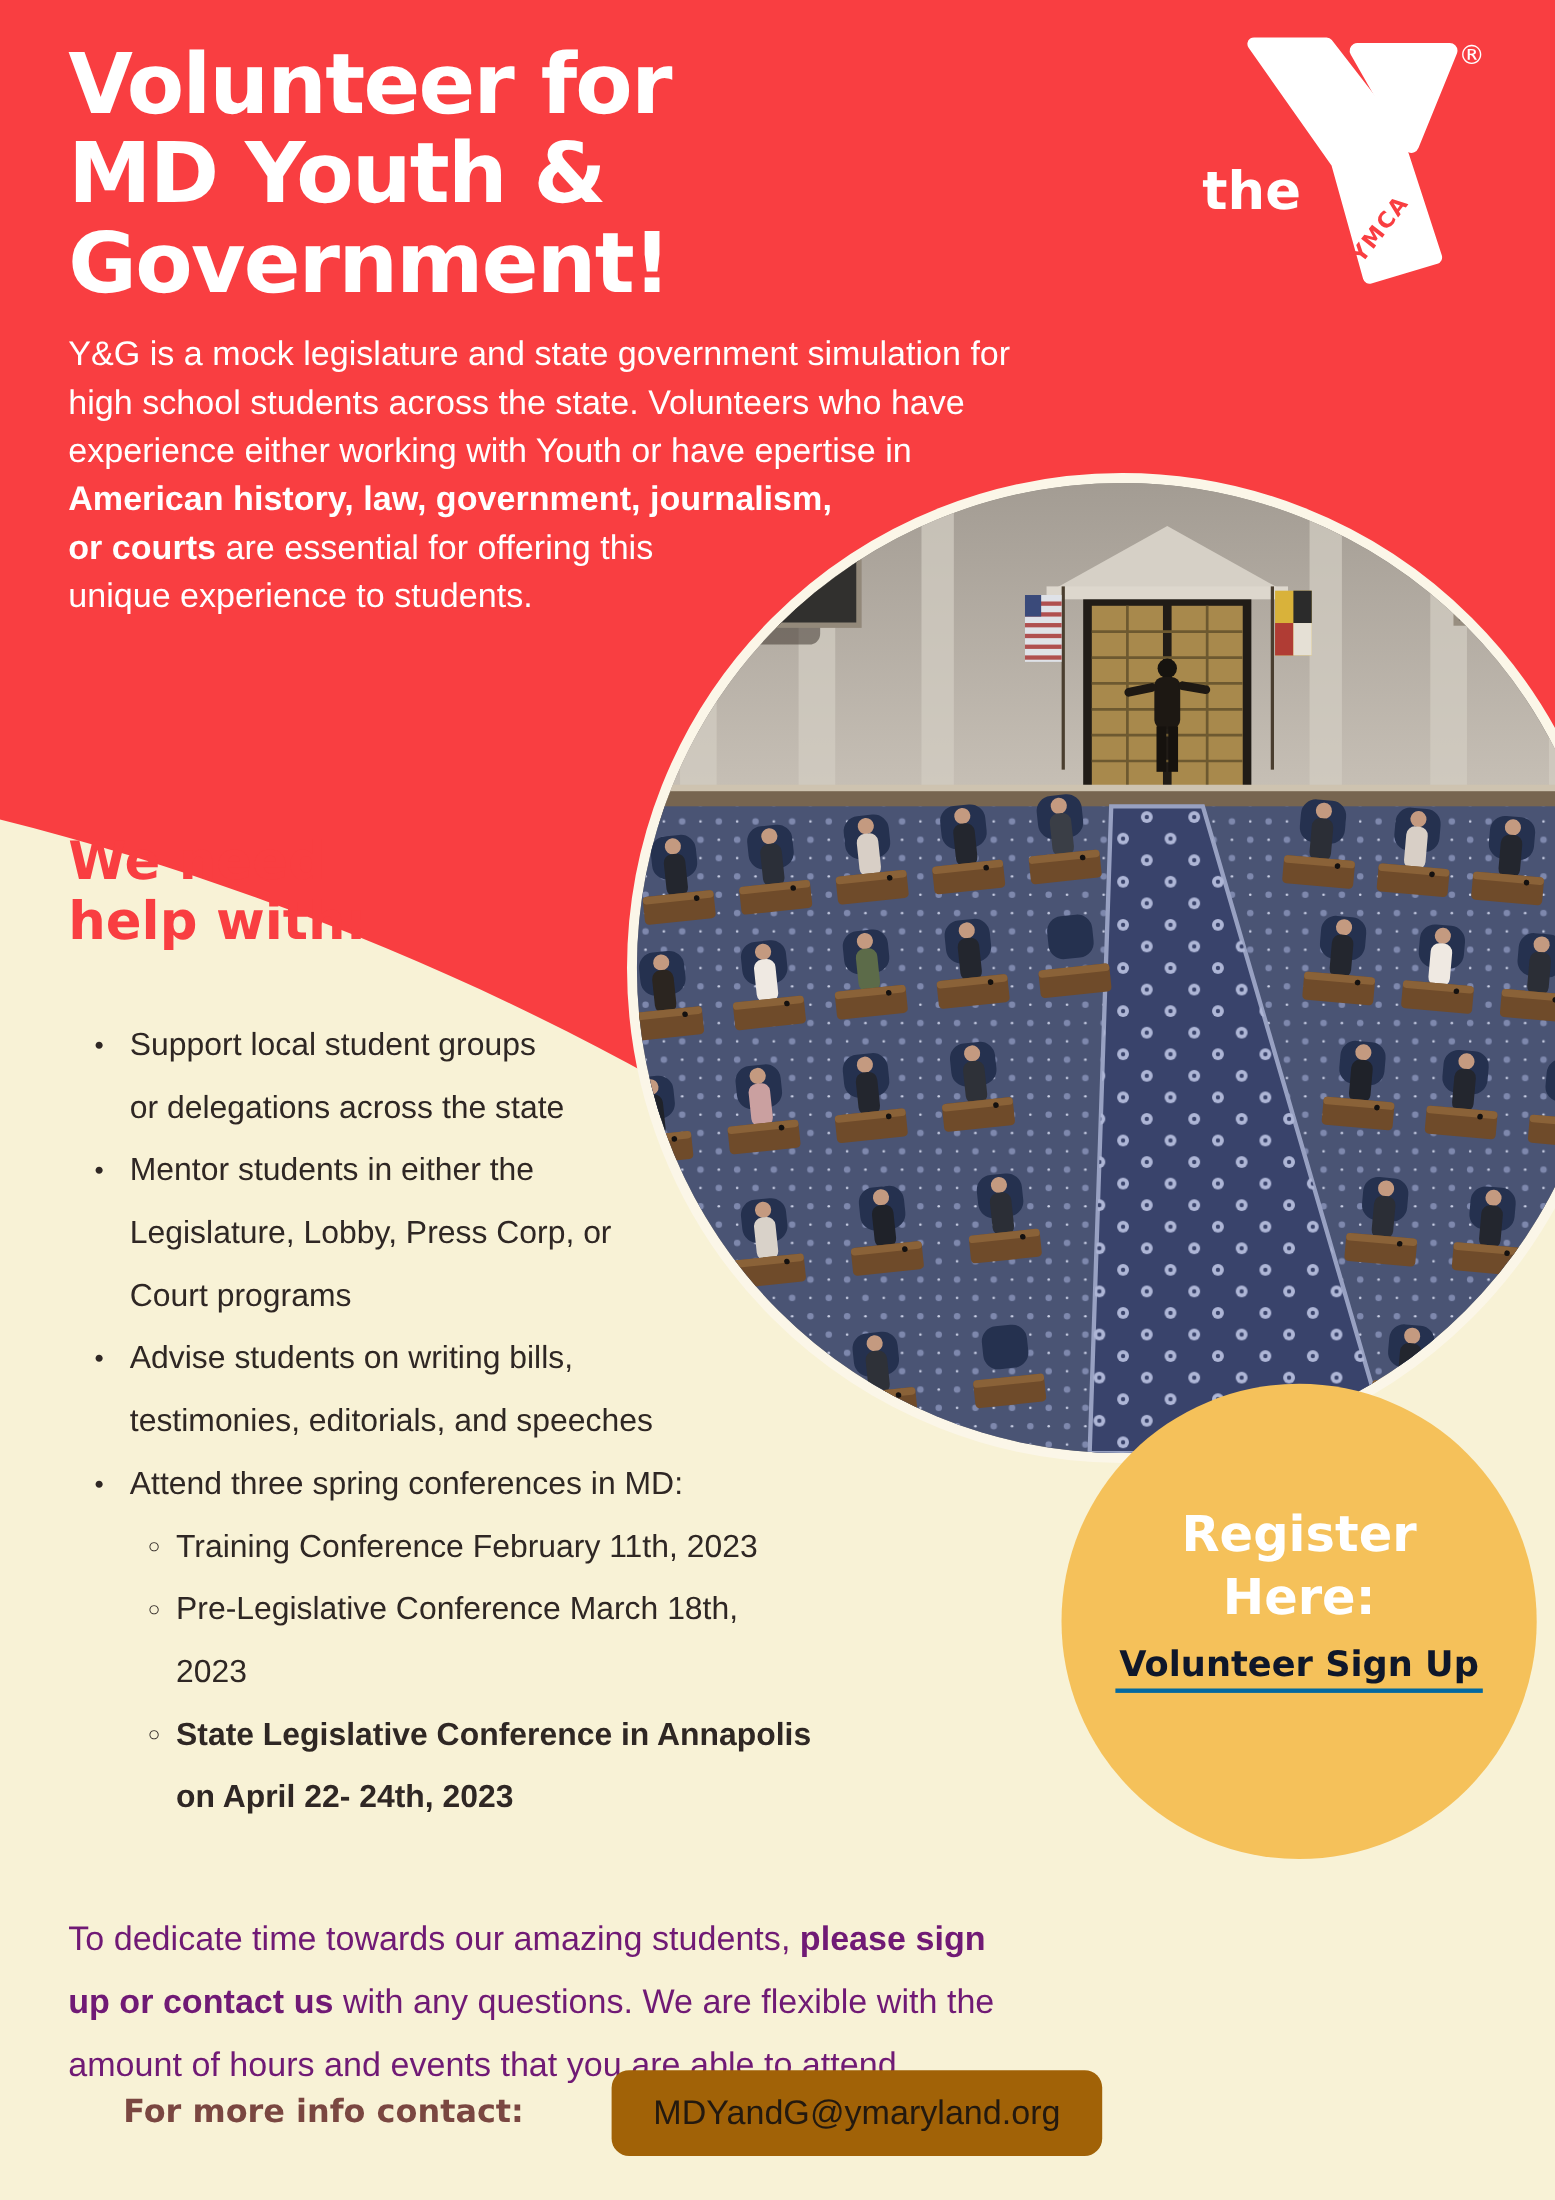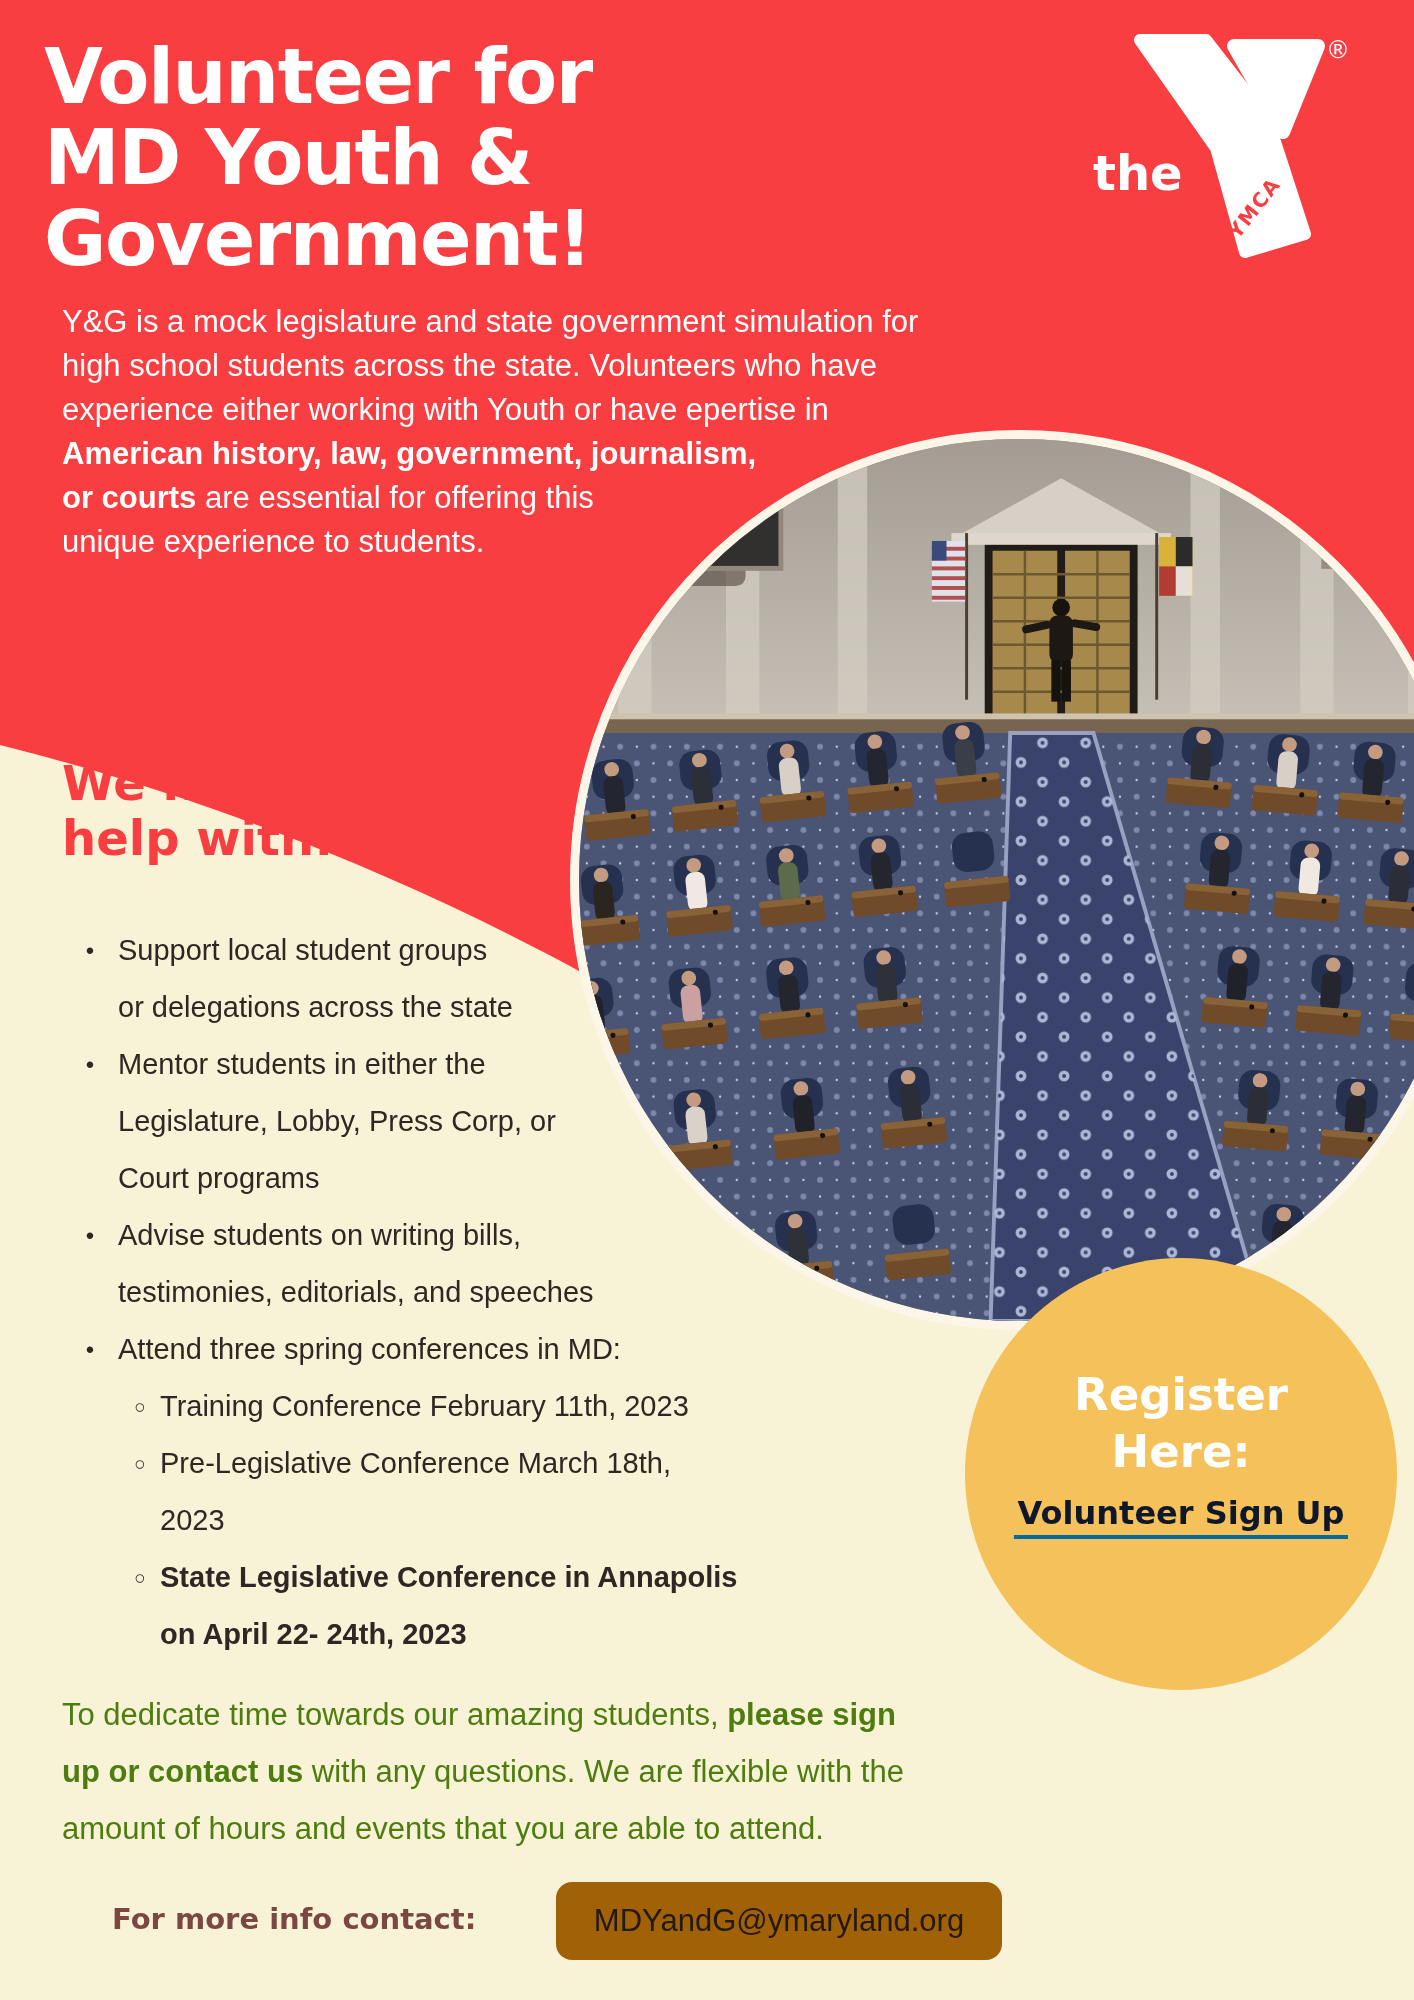--- a/index.html
+++ b/index.html
@@ -10,21 +10,21 @@
   .abs{position:absolute;}
   svg text{font-family:"DejaVu Sans",sans-serif;}
 
   
   #redwave{left:0;top:0;}
 
   
   #logo{left:1060px;top:24px;width:354px;height:240px;}
 
   
-  #title{left:44px;top:36px;color:#fff;font-family:"DejaVu Sans",sans-serif;
+  #title{left:62px;top:36px;color:#fff;font-family:"DejaVu Sans",sans-serif;
     font-weight:bold;font-size:76px;line-height:81px;letter-spacing:-1.5px;white-space:nowrap;}
 
   
   #intro{left:62px;top:300px;color:#fff;font-size:31px;line-height:44px;white-space:nowrap;}
   #intro b{font-weight:bold;}
 
   
   #photo{left:570px;top:430px;width:900px;height:900px;border-radius:50%;
     border:9px solid #FBF6E8;overflow:hidden;box-sizing:border-box;background:#8f8a82;}
   #photo svg{display:block;width:100%;height:100%;}
@@ -43,21 +43,21 @@
 
   
   #register{left:965px;top:1258px;width:432px;height:432px;border-radius:50%;
     background:#F5C15A;text-align:center;box-sizing:border-box;padding-top:108px;color:#fff;}
   .reg-line{font-family:"DejaVu Sans",sans-serif;font-weight:bold;font-size:45px;line-height:57px;}
   #signup-link{display:inline-block;margin-top:14px;font-family:"DejaVu Sans",sans-serif;
     font-weight:bold;font-size:32px;color:#0f172a;border-bottom:4px solid #0369a1;padding:0 4px 3px 4px;
     cursor:pointer;white-space:nowrap;}
 
   
-  #outro{left:62px;top:1686px;color:#4d7c0f;font-size:31px;line-height:57px;white-space:nowrap;}
+  #outro{left:62px;top:1734px;color:#701a75;font-size:31px;line-height:57px;white-space:nowrap;}
   #outro b{font-weight:bold;}
 
   
   #contact-label{left:112px;top:1902px;color:#7A4741;font-family:"DejaVu Sans",sans-serif;
     font-weight:bold;font-size:29px;white-space:nowrap;}
   #email-box{left:556px;top:1882px;width:446px;height:78px;background:#a16207;border-radius:16px;
     display:flex;align-items:center;justify-content:center;font-size:31px;color:#23190F;cursor:pointer;}
 </style>
 </head>
 <body>

